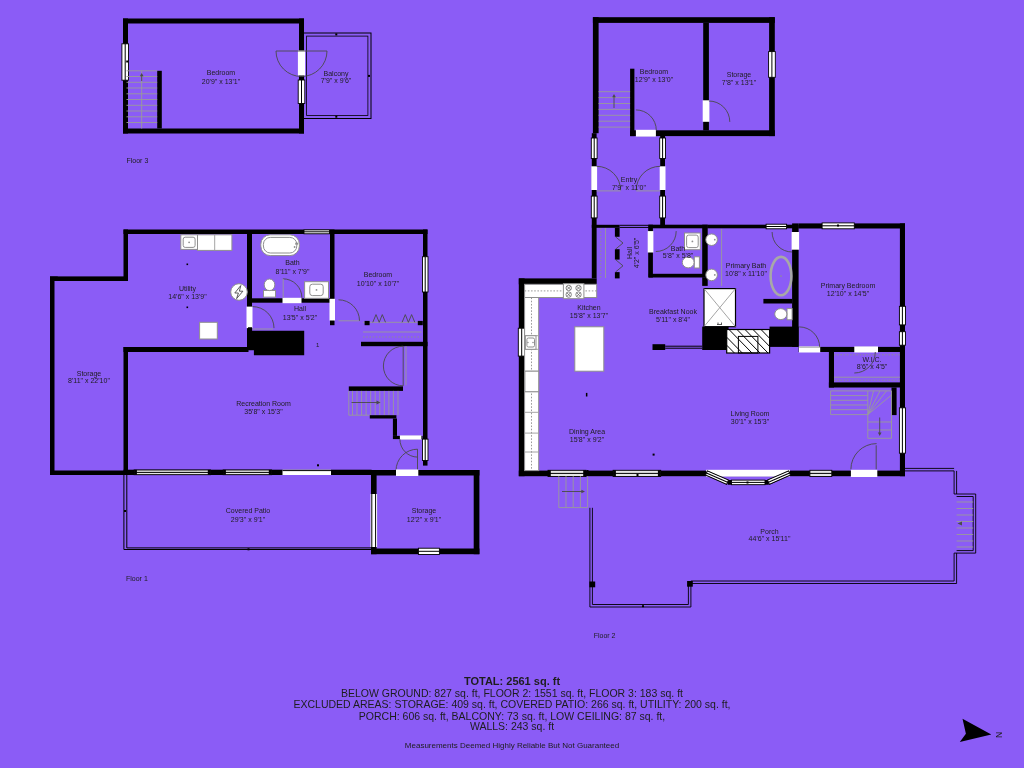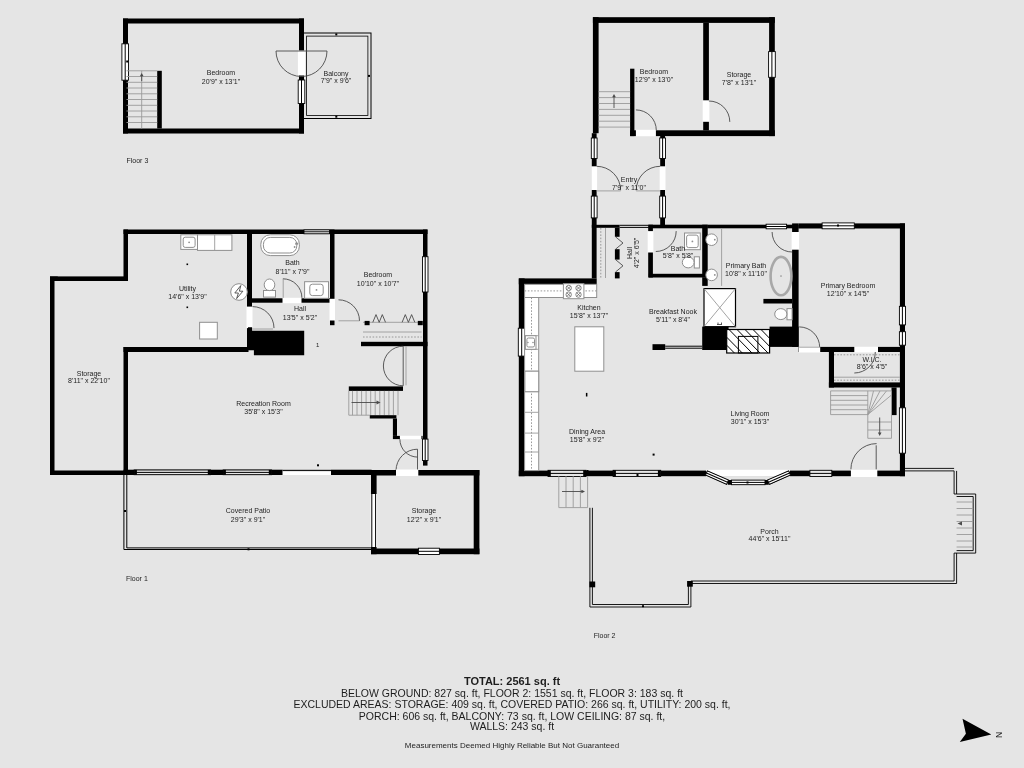--- a/index.html
+++ b/index.html
@@ -1,16 +1,16 @@
 <!DOCTYPE html>
 <html><head>
 <meta charset="utf-8">
 <style>
 html,body{margin:0;padding:0;background:#fff}
-#c{position:relative;width:1024px;height:768px;background:#e5e5e5;overflow:hidden;font-family:"Liberation Sans",sans-serif}
+#c{position:relative;width:1024px;height:768px;background:#8b5cf6;overflow:hidden;font-family:"Liberation Sans",sans-serif}
 text{fill:#1d1d1d;font-family:"Liberation Sans",sans-serif}
 .rm{font-size:7px;text-anchor:middle}
 .w{fill:#000}
 .thin{stroke:#000;stroke-width:1;fill:none}
 .gthin{stroke:#9a9a9a;stroke-width:0.9;fill:none}
 .fix{stroke:#8f8f8f;stroke-width:1;fill:#fff}
 .arc{stroke:#4a4a4a;stroke-width:0.9;fill:none}
 .win{fill:#e6e6e6;stroke:#000;stroke-width:0.9}
 .winw{fill:#fff;stroke:#000;stroke-width:0.9}
 .dash{stroke:#8f8f8f;stroke-width:0.9;fill:none;stroke-dasharray:1.6 1.6}

